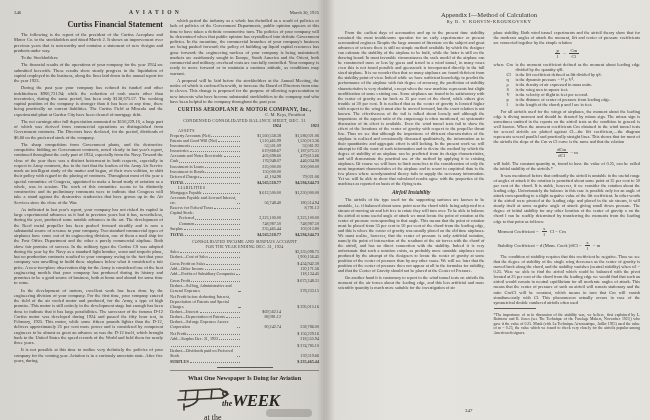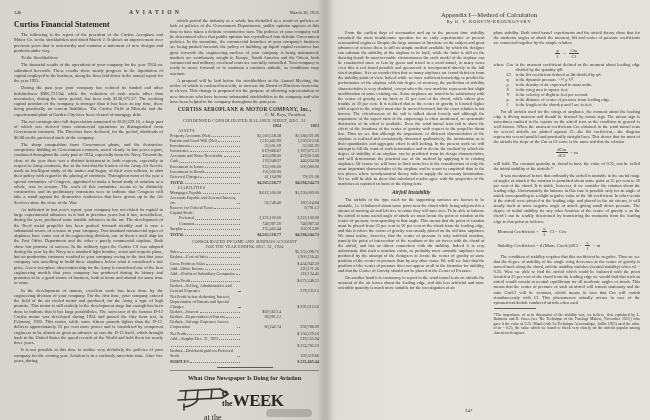--- a/index.html
+++ b/index.html
@@ -21,21 +21,21 @@
   .folio{font-size:4.8px}
   .journal{font-size:5.6px;font-weight:bold;letter-spacing:3.2px}
   .issue-date{font-size:4.6px}
 
   
   .cols{display:flex;gap:7px}
   .page-left .col{width:149px}
   .page-right .cols{gap:9px}
   .page-right .col{width:146.5px}
 
-  h2.article-title-left{margin:2px 0 3px;text-align:left;font-size:8px;font-weight:bold;color:#2a2722}
+  h2.article-title-left{margin:2px 0 3px;text-align:right;font-size:8px;font-weight:bold;color:#2a2722}
   .bp{margin:0 0 2px;font-size:4.5px;line-height:5.25px;text-align:justify;text-indent:7px}
   .page-right .bp{font-size:4.35px;line-height:5.05px}
 
   
   .rtitle{margin:6px 0 2px;text-align:center;font-size:13.5px;font-weight:bold;word-spacing:2.5px;color:#26231e;letter-spacing:.2px}
   .rsub{text-align:center;font-size:6.6px;margin:1px 0 1px}
   .rby{text-align:center;font-size:4.7px;letter-spacing:.6px;margin:0 0 6px}
   .sechead{text-align:center;font-size:5.4px;font-weight:bold;font-style:italic;margin:3px 0 2px}
 
   
@@ -57,21 +57,21 @@
   .trow[data-kind="sub"] .tlabel{padding-left:9px}
   .trow[data-kind="group"] .tdots{border-bottom:none}
   .inctitle{text-align:center;font-size:4.1px;letter-spacing:.2px;margin-top:2px}
 
   .midrule{width:56px;border-top:1px solid rgba(60,56,48,.8);margin:3px auto 2px}
 
   
   .feature{border-top:.5px solid rgba(60,56,48,.5);padding-top:3px;margin-top:1px}
   .feat-head{text-align:center;font-size:6.1px;font-weight:bold;margin:1px 0 2px;color:#2c2923}
   .feat-art{position:relative;height:62px}
-  .art-week{position:absolute;left:52px;top:8px;font-size:17px;font-weight:bold;letter-spacing:-.5px;color:#2b2822}
+  .art-week{position:absolute;left:52px;top:8px;font-size:17px;font-weight:bold;font-style:italic;letter-spacing:-.5px;color:#2b2822}
   .art-week .the{font-size:8px;letter-spacing:0}
   .art-atthe{position:absolute;left:34px;top:30px;font-size:8px;color:#2b2822}
   .biplane{position:absolute;left:4px;top:2px}
   .smoke{position:absolute;left:96px;top:26px;width:46px;height:8px;border-radius:4px;background:rgba(70,66,58,.25)}
 
   
   .formula{display:flex;justify-content:center;align-items:center;gap:3px;margin:2.5px 0;font-size:4.6px}
   .frac{display:inline-flex;flex-direction:column;align-items:center;line-height:1.15}
   .fnum{border-bottom:.6px solid #49453e;padding:0 1.5px}
   .fden{padding:0 1.5px}

